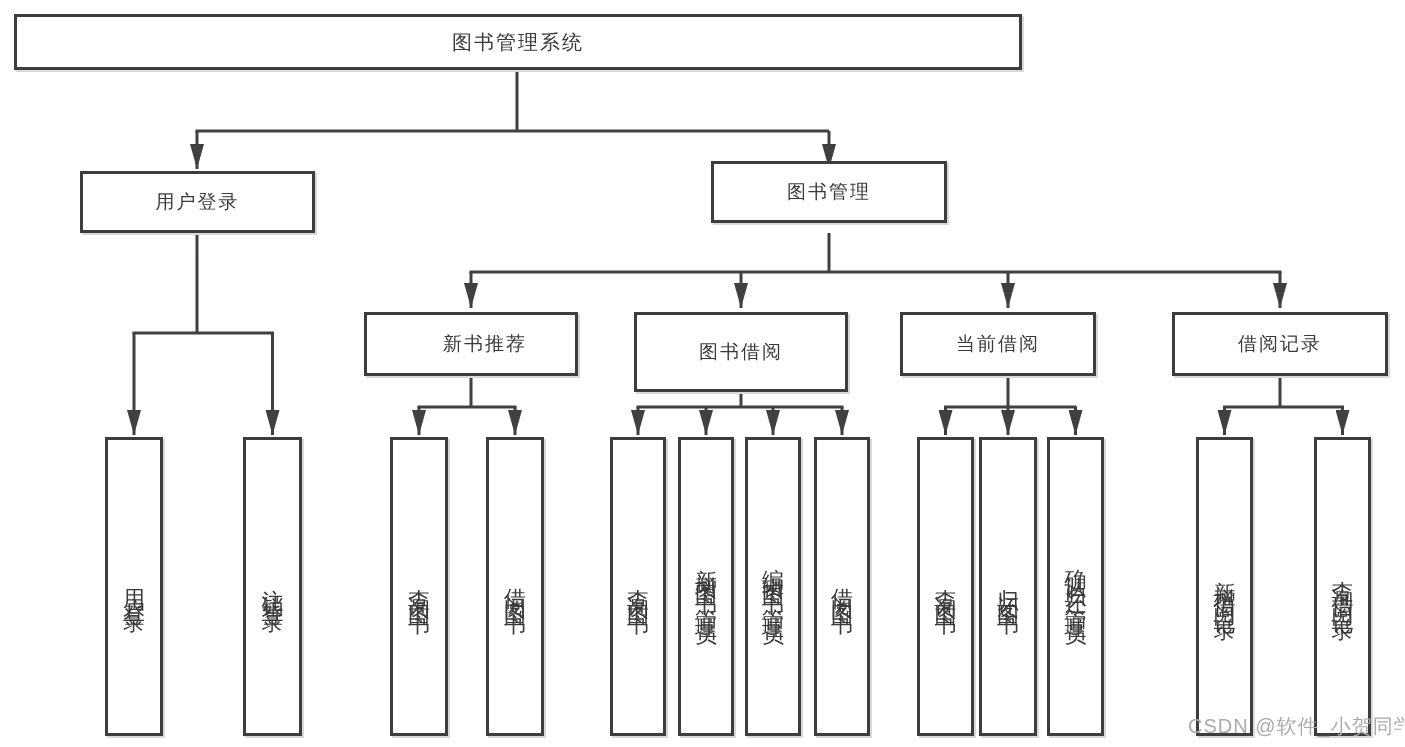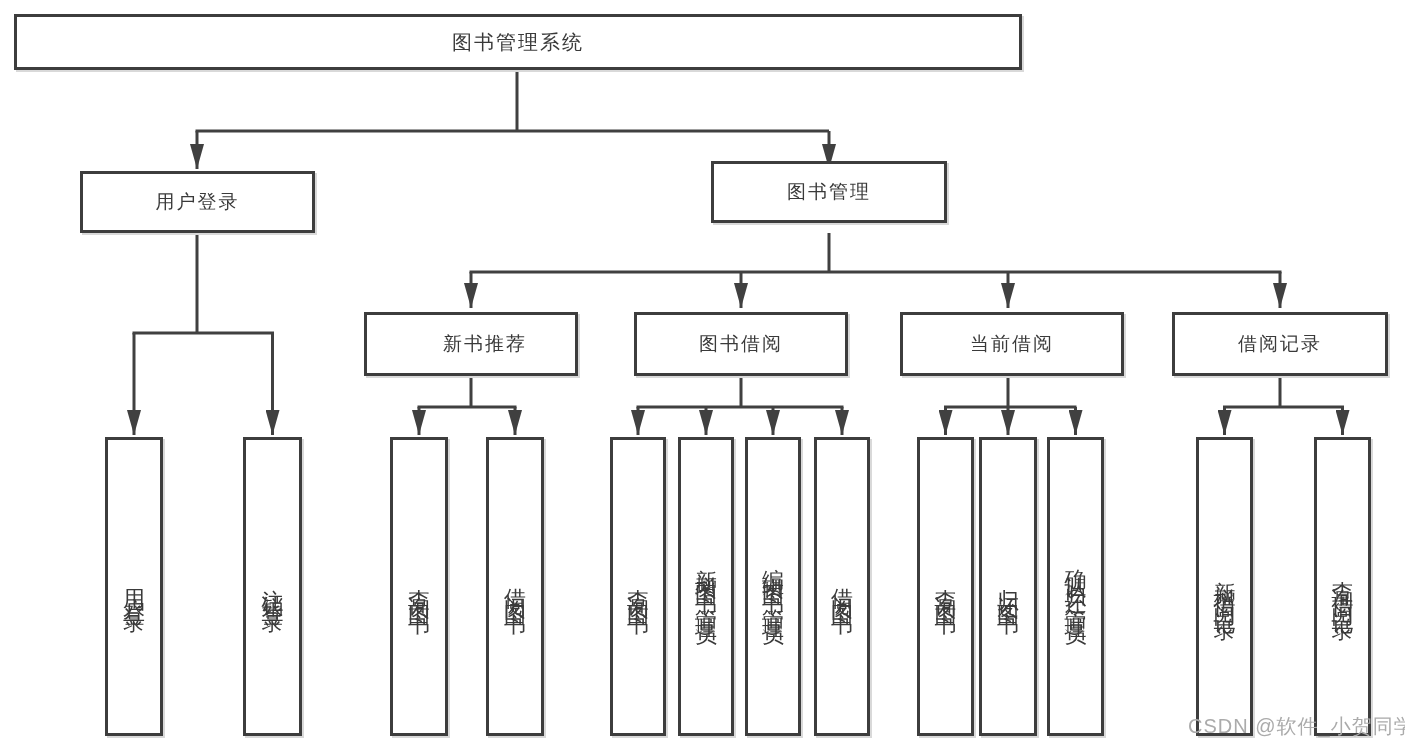--- a/index.html
+++ b/index.html
@@ -7,20 +7,21 @@
     padding: 0;
     background: #ffffff;
   }
   #stage {
     position: relative;
     width: 1405px;
     height: 747px;
     background: #ffffff;
     font-family: "Liberation Sans", "DejaVu Sans", sans-serif;
     overflow: hidden;
+    border-radius: 32px;
   }
   #wires {
     position: absolute;
     left: 0; top: 0;
     width: 1405px; height: 747px;
   }
   .node {
     position: absolute;
     box-sizing: border-box;
     border: 3px solid #3d3d3d;
@@ -113,24 +114,24 @@
   <div class="node h-label" style="left:80px; top:171px; width:235px; height:62px;">
     <span>用户登录</span>
   </div>
   <div class="node h-label" style="left:711px; top:161px; width:236px; height:62px;">
     <span>图书管理</span>
   </div>
 
   <div class="node h-label" style="left:364px; top:312px; width:214px; height:64px;padding-left:28px;">
     <span>新书推荐</span>
   </div>
-  <div class="node h-label" style="left:634px; top:312px; width:214px; height:64px;">
+  <div class="node h-label" style="left:634px; top:312px; width:214px; height:80px;">
     <span>图书借阅</span>
   </div>
-  <div class="node h-label" style="left:900px; top:312px; width:224px; height:64px;">
+  <div class="node h-label" style="left:900px; top:312px; width:196px; height:64px;">
     <span>当前借阅</span>
   </div>
   <div class="node h-label" style="left:1172px; top:312px; width:216px; height:64px;">
     <span>借阅记录</span>
   </div>
 
   <div class="node leaf" style="left:105px; top:437px; width:58px; height:299px;">
     <span>用户登录</span>
   </div>
   <div class="node leaf" style="left:243px; top:437px; width:59px; height:299px;">

